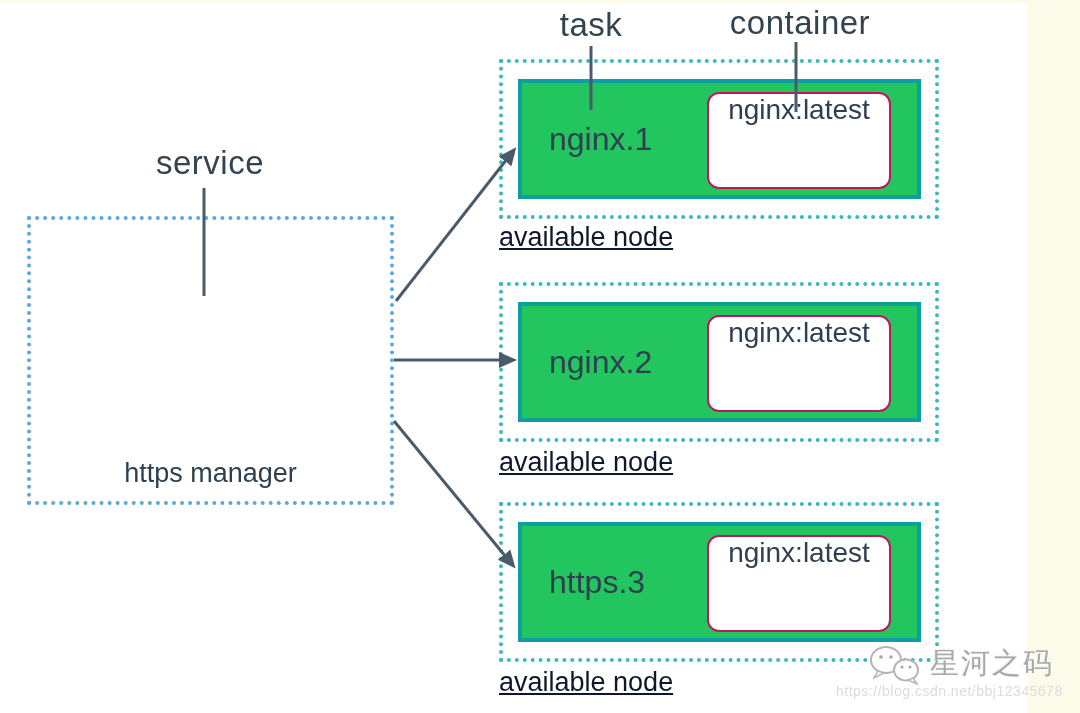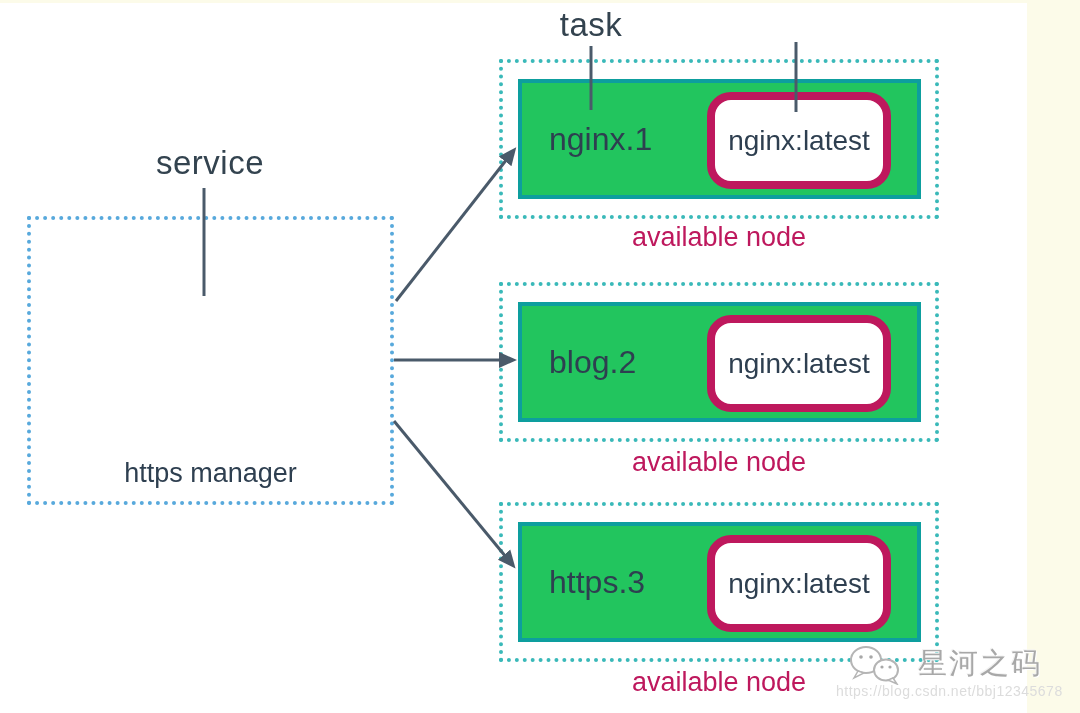--- a/index.html
+++ b/index.html
@@ -41,75 +41,76 @@
   .node-2{top:282px;}
   .node-3{top:502px;}
   .task-box{
     position:absolute;left:15px;top:16px;width:403px;height:120px;box-sizing:border-box;
     background:#22c55e;border:4px solid #0d9e9e;
     display:flex;align-items:center;
   }
   .task-name{margin-left:27px;font-size:32px;color:#2e3f50;}
   .container-pill{
     position:absolute;right:26px;top:9px;width:184px;height:97px;box-sizing:border-box;
-    background:#ffffff;border:8px solid #be185d;border-radius:24px;
-    display:flex;align-items:center;justify-content:center;
+    background:#ffffff;border:2px solid #be185d;border-radius:12px;
+    display:flex;align-items:flex-start;justify-content:center;
   }
   .container-pill span{font-size:28px;color:#2e3f50;}
   .node-caption{
-    position:absolute;left:499px;width:440px;text-align:center;
-    font-size:27px;color:#be185d;
+    position:absolute;left:499px;width:440px;
+    font-size:27px;color:#0f172a;text-decoration:underline;
   }
   .caption-1{top:222px;}
   .caption-2{top:447px;}
   .caption-3{top:667px;}
 
   
   .overlay{position:absolute;left:0;top:0;width:1080px;height:713px;pointer-events:none;}
 
   
   .watermark{
-    position:absolute;left:846px;top:643px;display:flex;align-items:center;gap:16px;text-align:center;
+    position:absolute;left:866px;top:643px;display:flex;align-items:center;gap:8px;text-align:center;
   }
   .watermark-name{
     font-size:29px;color:#a8a8a8;letter-spacing:2px;
     text-shadow:1px 1px 0 #ffffff,-1px -1px 0 #f2f2f2;
   }
   .watermark-url{
     position:absolute;left:836px;top:683px;font-size:14px;color:#dcdcdc;letter-spacing:0.5px;
   }
 </style>
 </head>
 <body>
 
 <div class="canvas">
 
   <div class="strip-top"></div>
   <div class="strip-right"></div>
 
   <div class="lbl lbl-service">service</div>
   <div class="lbl lbl-task">task</div>
+  <div class="lbl lbl-container">container</div>
 
   <div class="manager-group">
     <div class="manager-caption">https manager</div>
   </div>
 
   <div class="node node-1">
     <div class="task-box">
       <span class="task-name">nginx.1</span>
       <div class="container-pill">
         <span>nginx:latest</span>
       </div>
     </div>
   </div>
   <div class="node-caption caption-1">available node</div>
 
   <div class="node node-2">
     <div class="task-box">
-      <span class="task-name">blog.2</span>
+      <span class="task-name">nginx.2</span>
       <div class="container-pill">
         <span>nginx:latest</span>
       </div>
     </div>
   </div>
   <div class="node-caption caption-2">available node</div>
 
   <div class="node node-3">
     <div class="task-box">
       <span class="task-name">https.3</span>

